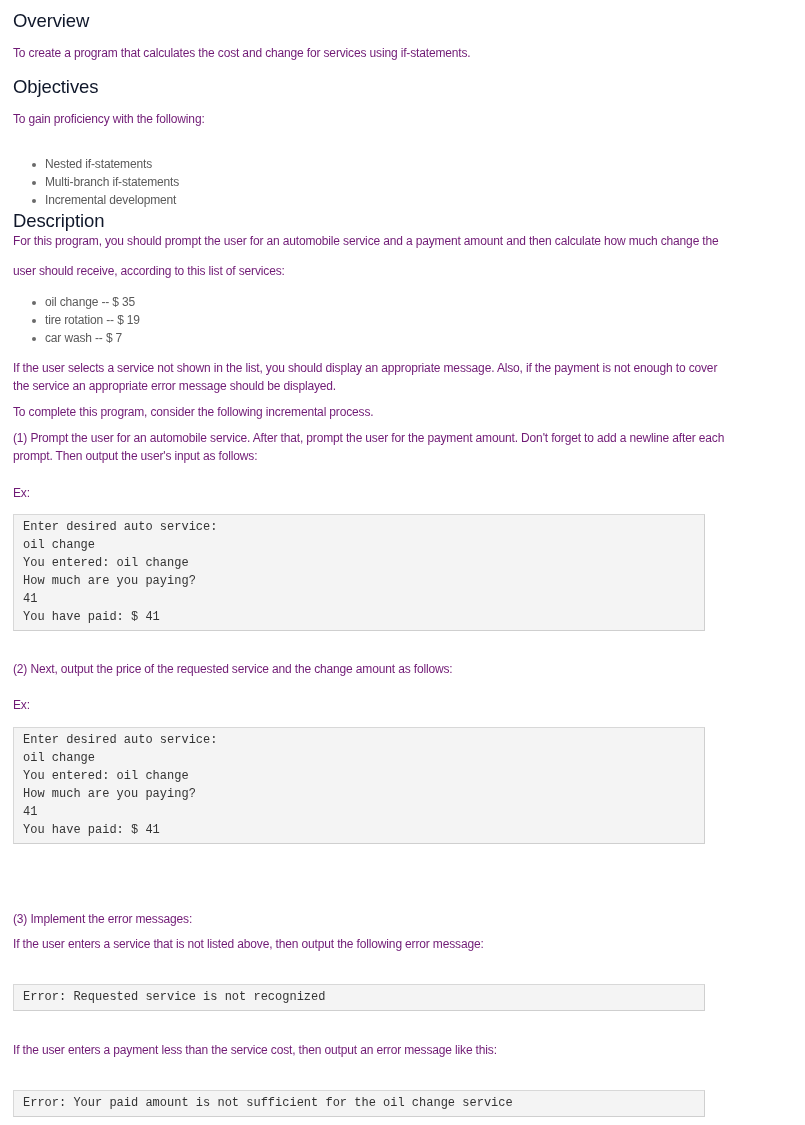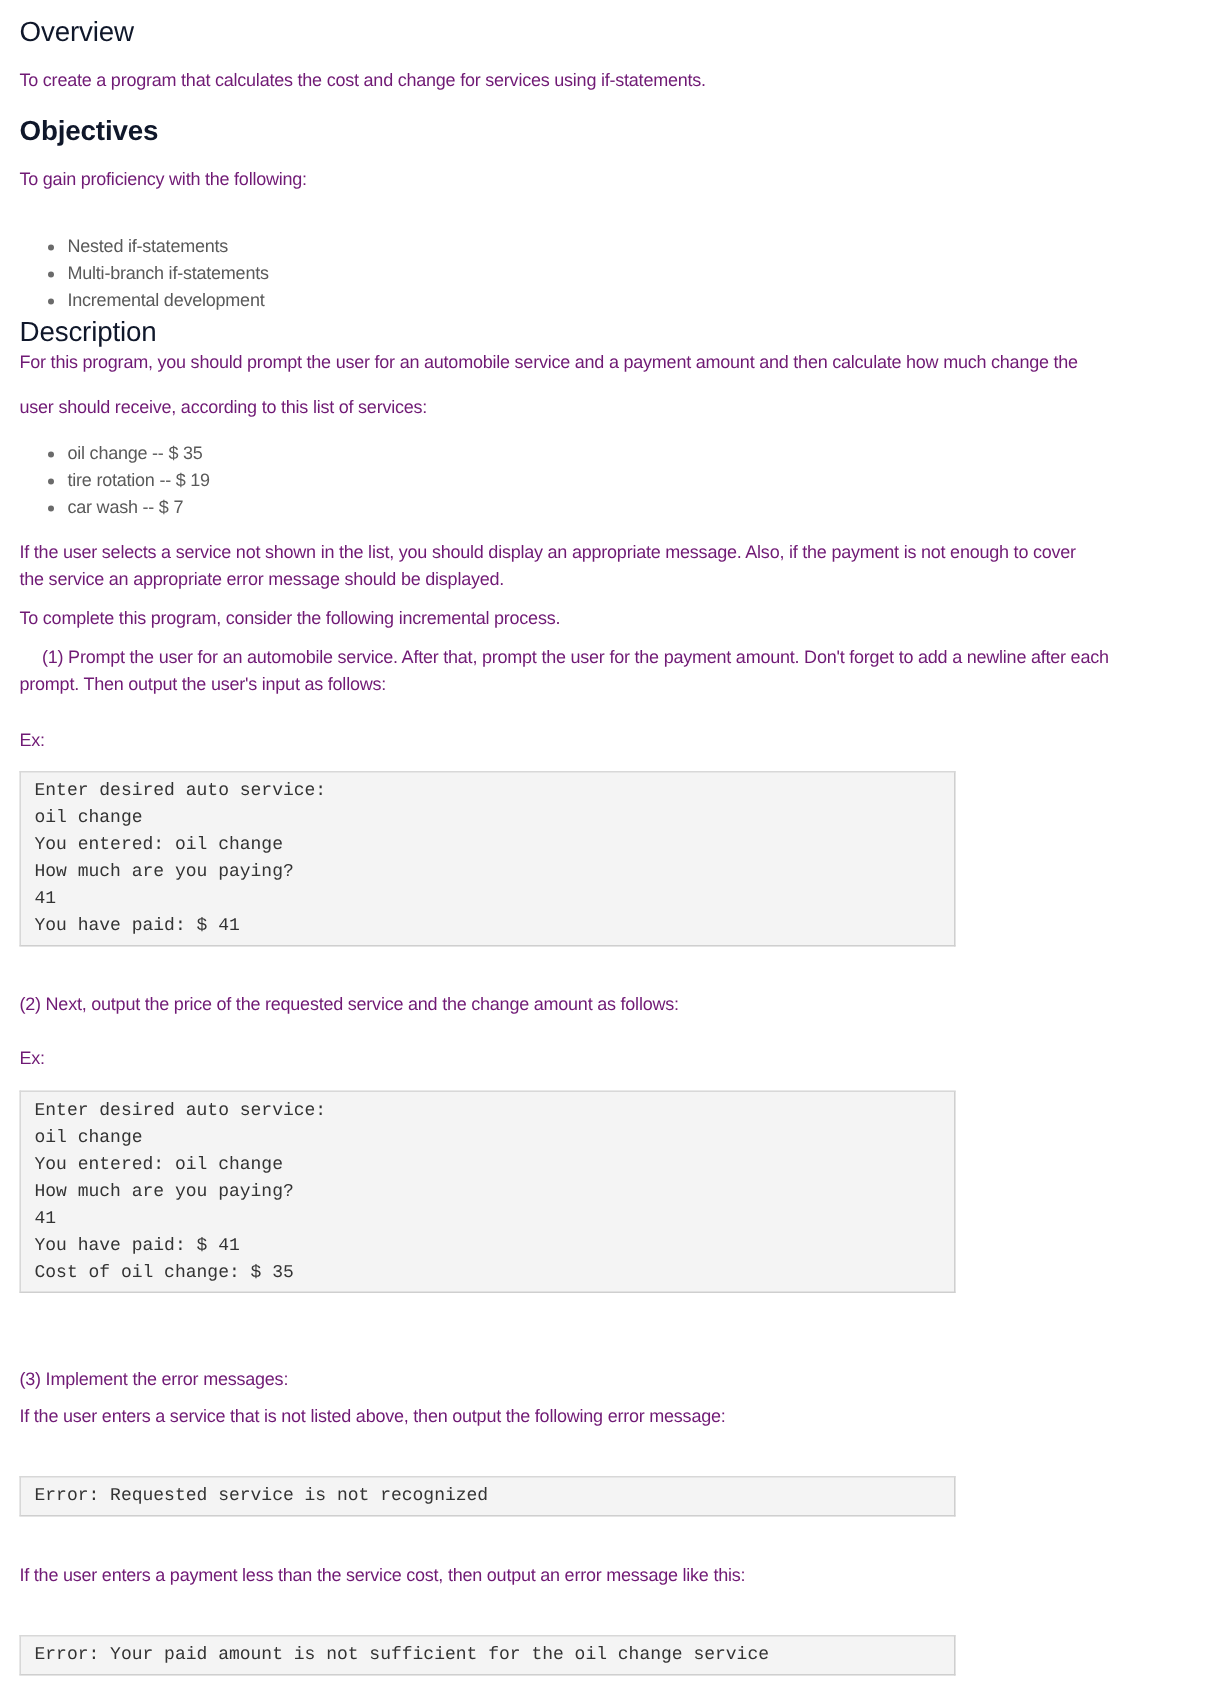--- a/index.html
+++ b/index.html
@@ -59,38 +59,38 @@
     .code {
       background: #f4f4f4;
       border: 1px solid #d8d8d8;
       border-right: 1.5px solid #cfcfcf;
       border-bottom: 1.5px solid #cfcfcf;
       font-family: "Liberation Mono", "DejaVu Sans Mono", monospace;
       font-size: 12px;
       color: #333333;
       padding: 3px 9px 4px 9px;
       box-sizing: border-box;
-      width: 624px;
+      width: 692px;
     }
     .code .line {
       line-height: 18px;
       white-space: pre;
       display: block;
     }
     .abs { position: absolute; }
   </style>
 </head>
 <body>
 
 <div class="page">
 
   <h2 class="abs" style="left:13px; top:10px;">Overview</h2>
   <p class="abs" style="left:13px; top:44px;">To create a program that calculates the cost and change for services using if-statements.</p>
 
-  <h2 class="abs" style="left:13px; top:76px;font-weight:bold;">Objectives</h2>
+  <h2 class="abs" style="left:13px; top:76px;">Objectives</h2>
   <p class="abs" style="left:13px; top:110px;">To gain proficiency with the following:</p>
   <ul class="abs" style="left:13px; top:141px;margin-top:14px;">
     <li>Nested if-statements</li>
     <li>Multi-branch if-statements</li>
     <li>Incremental development</li>
   </ul>
 
   <h2 class="abs" style="left:13px; top:210px;">Description</h2>
   <p class="abs" style="left:13px; top:232px;text-align:right;">For this program, you should prompt the user for an automobile service and a payment amount and then calculate how much change the</p>
   <p class="abs" style="left:13px; top:262px;">user should receive, according to this list of services:</p>
@@ -99,21 +99,21 @@
     <li>oil change -- $ 35</li>
     <li>tire rotation -- $ 19</li>
     <li>car wash -- $ 7</li>
   </ul>
 
   <p class="abs" style="left:13px; top:359px;">If the user selects a service not shown in the list, you should display an appropriate message. Also, if the payment is not enough to cover</p>
   <p class="abs" style="left:13px; top:377px;">the service an appropriate error message should be displayed.</p>
 
   <p class="abs" style="left:13px; top:403px;">To complete this program, consider the following incremental process.</p>
 
-  <p class="abs" style="left:28px; top:429px;">(1) Prompt the user for an automobile service. After that, prompt the user for the payment amount. Don't forget to add a newline after each</p>
+  <p class="abs" style="left:13px; top:429px;">(1) Prompt the user for an automobile service. After that, prompt the user for the payment amount. Don't forget to add a newline after each</p>
   <p class="abs" style="left:13px; top:447px;">prompt. Then output the user's input as follows:</p>
 
   <p class="abs" style="left:13px; top:484px;">Ex:</p>
 
   <div class="code abs" style="left:13px; top:514px;">
     <span class="line">Enter desired auto service:</span>
     <span class="line">oil change</span>
     <span class="line">You entered: oil change</span>
     <span class="line">How much are you paying?</span>
     <span class="line">41</span>
@@ -124,21 +124,20 @@
 
   <p class="abs" style="left:13px; top:696px;">Ex:</p>
 
   <div class="code abs" style="left:13px; top:727px;">
     <span class="line">Enter desired auto service:</span>
     <span class="line">oil change</span>
     <span class="line">You entered: oil change</span>
     <span class="line">How much are you paying?</span>
     <span class="line">41</span>
     <span class="line">You have paid: $ 41</span>
-    <span class="line">Cost of oil change: $ 35</span>
   </div>
 
   <p class="abs" style="left:13px; top:910px;">(3) Implement the error messages:</p>
   <p class="abs" style="left:13px; top:935px;">If the user enters a service that is not listed above, then output the following error message:</p>
 
   <div class="code abs" style="left:13px; top:984px;">
     <span class="line">Error: Requested service is not recognized</span>
   </div>
 
   <p class="abs" style="left:13px; top:1041px;">If the user enters a payment less than the service cost, then output an error message like this:</p>

